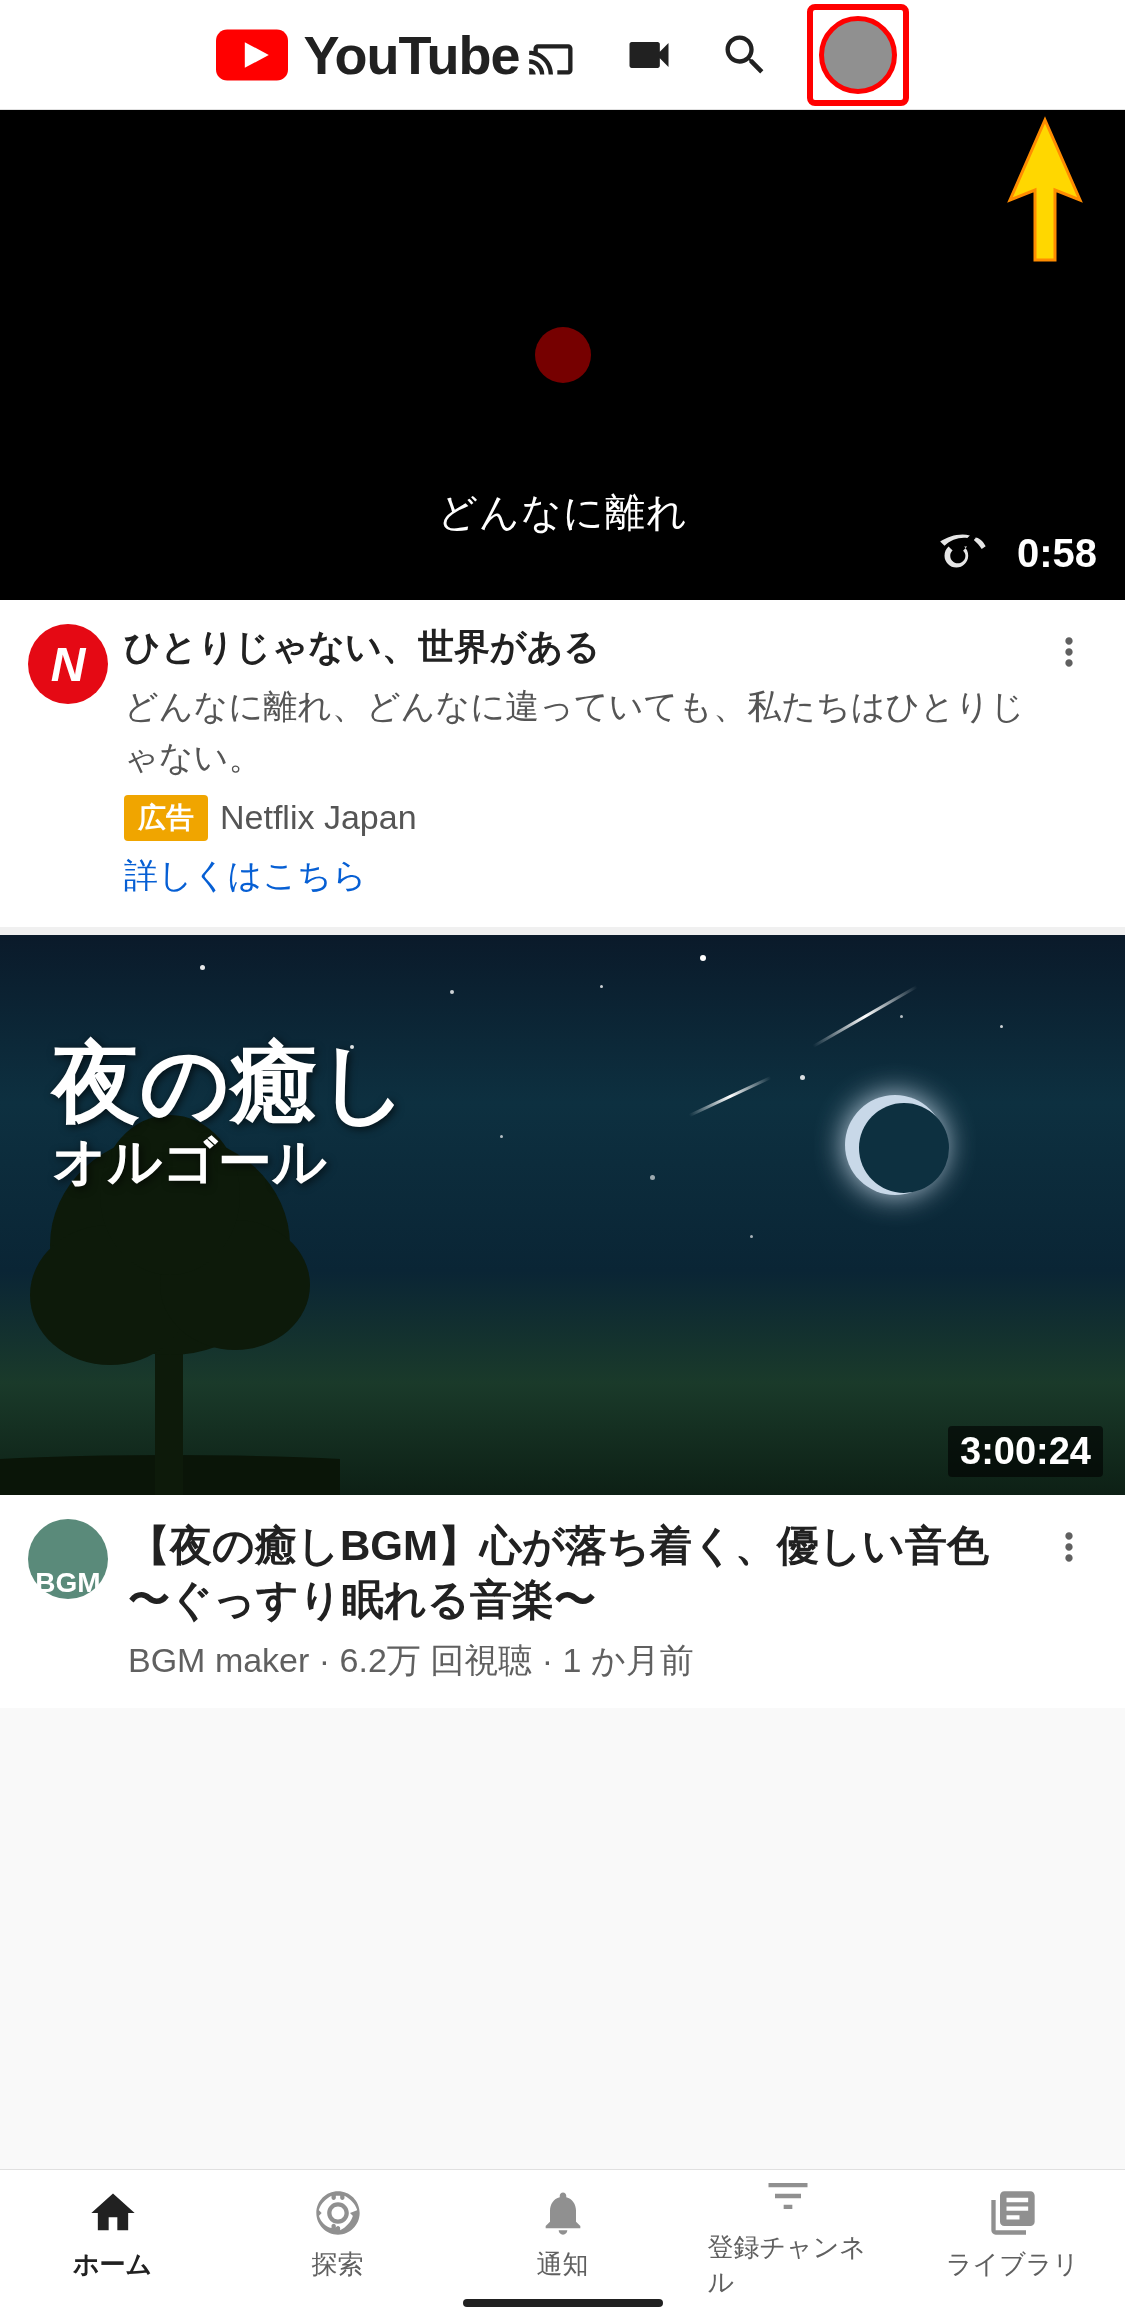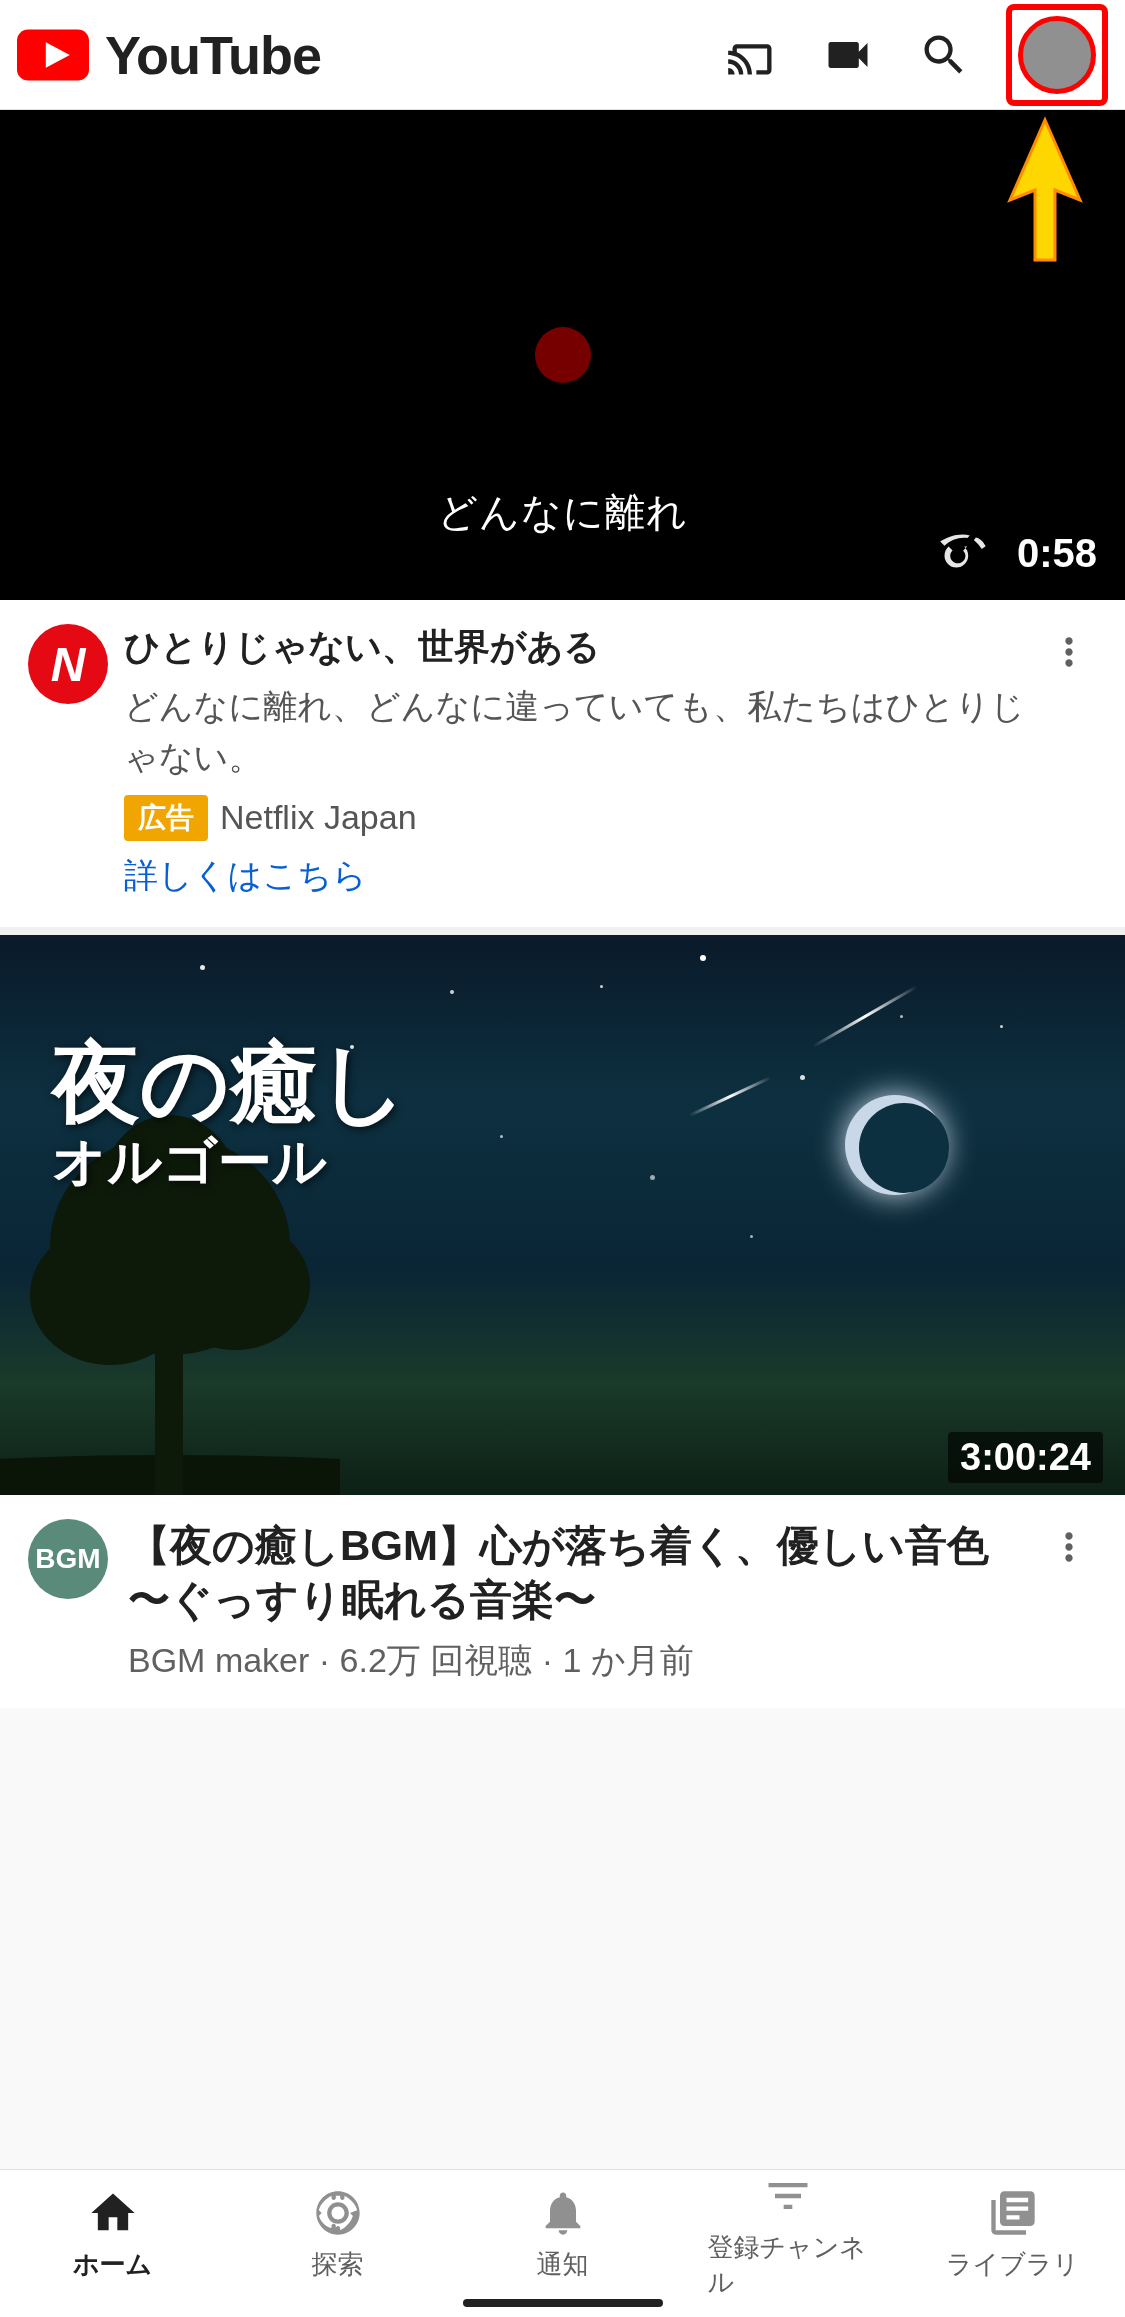--- a/index.html
+++ b/index.html
@@ -9,23 +9,23 @@
       min-height: 2317px;
       background: #f9f9f9;
       font-family: 'Helvetica Neue', Arial, sans-serif;
       overflow-x: hidden;
     }
 
     
     .header {
       display: flex;
       align-items: center;
-      justify-content: space-between;
+      justify-content: center;
       background: #fff;
-      padding: 18px 17px;
+      padding: 18px 28px;
       height: 110px;
       border-bottom: 1px solid #e0e0e0;
       position: relative;
       z-index: 10;
     }
     .logo-area {
       display: flex;
       align-items: center;
       gap: 16px;
     }
@@ -275,21 +275,21 @@
     }
     .video-overlay-title2 {
       font-size: 54px;
       font-weight: 700;
       color: #fff;
       line-height: 1.1;
       text-shadow: 2px 2px 8px rgba(0,0,0,0.7);
     }
     .video2-time {
       position: absolute;
-      bottom: 12px;
+      bottom: 18px;
       right: 22px;
       color: #fff;
       font-size: 38px;
       font-weight: 600;
       background: rgba(0,0,0,0.6);
       padding: 4px 12px;
       border-radius: 4px;
     }
 
     
@@ -300,21 +300,21 @@
       align-items: flex-start;
       gap: 20px;
     }
     .video-avatar {
       width: 80px;
       height: 80px;
       border-radius: 50%;
       background: #5a8a7a;
       flex-shrink: 0;
       display: flex;
-      align-items: center;
+      align-items: flex-end;
       justify-content: center;
       font-size: 28px;
       font-weight: 800;
       color: #fff;
     }
     .video-meta {
       flex: 1;
     }
     .video-title {
       font-size: 42px;

